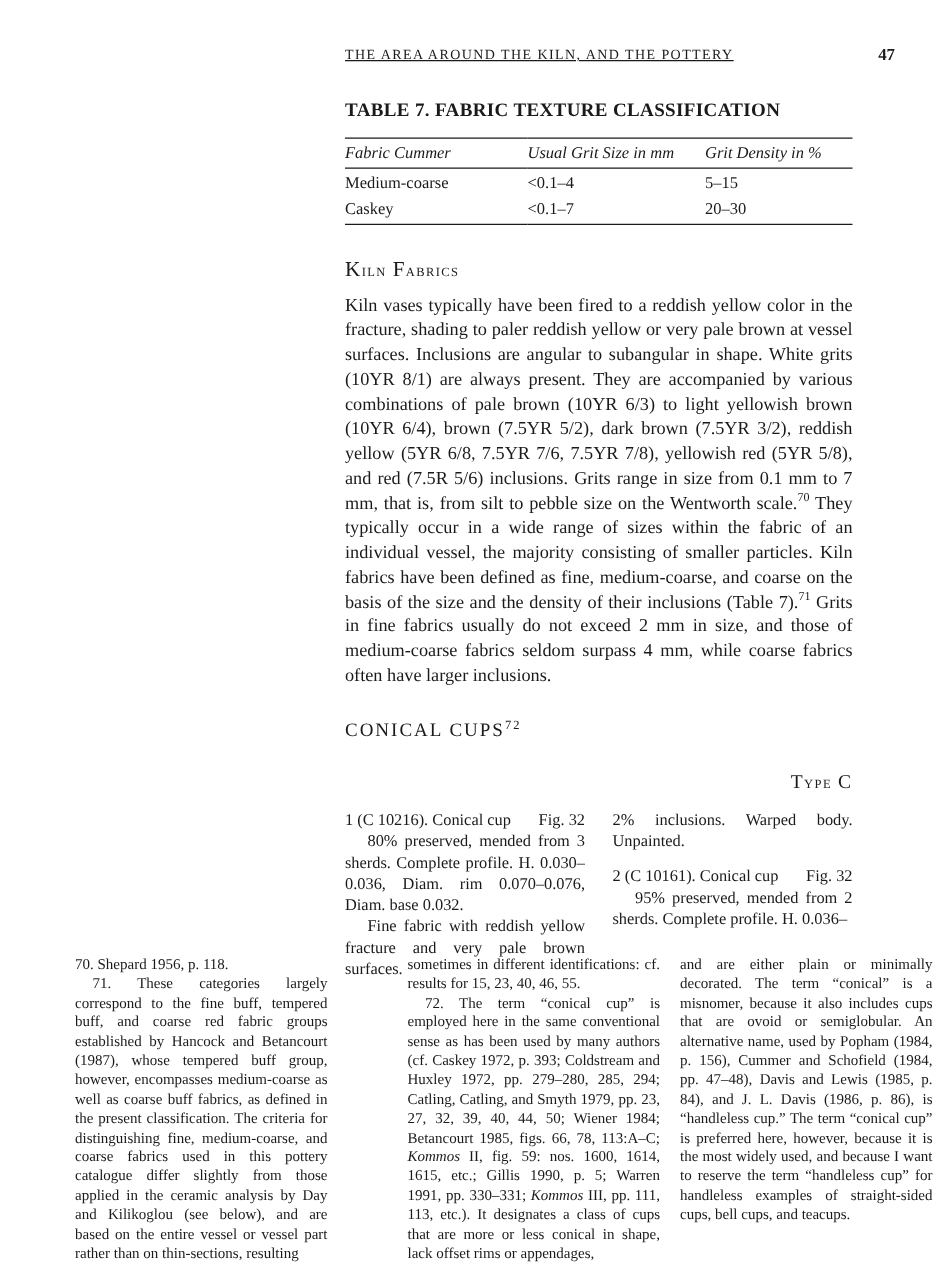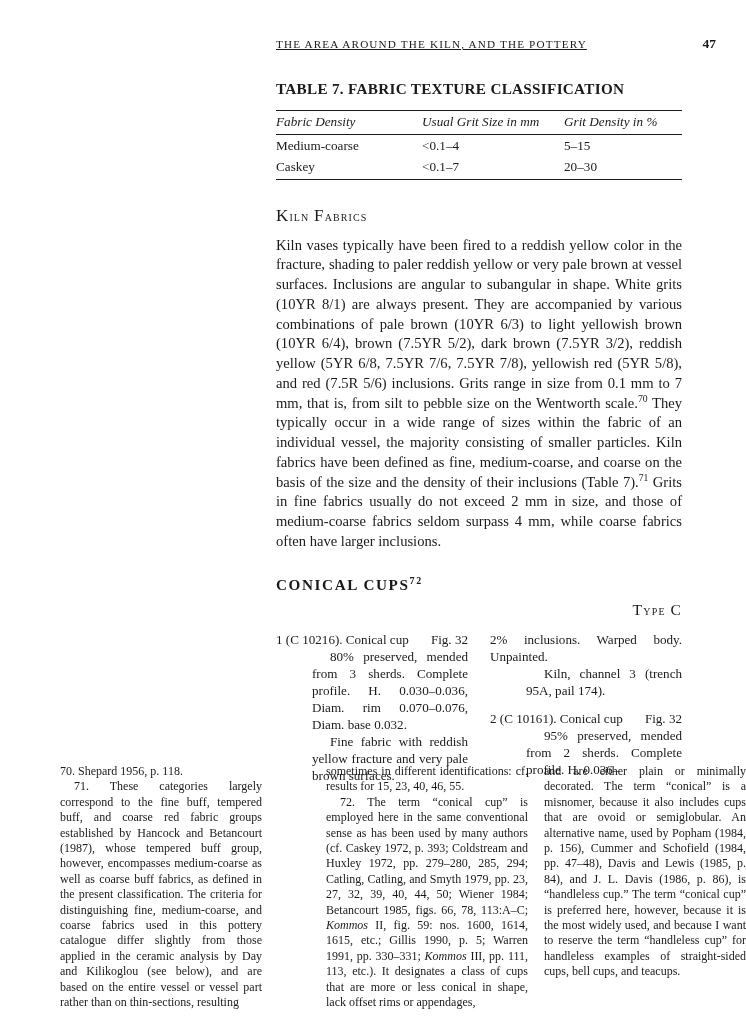--- a/index.html
+++ b/index.html
@@ -99,22 +99,22 @@
     line-height: 1.355;
     margin: 0;
     text-align: justify;
     text-justify: inter-word;
     hyphens: manual;
   }
 
   h2.conical {
     font-size: 15.2px;
     letter-spacing: 1.6px;
-    font-weight: bold;
-    margin: 24px 0 7px 0;
+    font-weight: normal;
+    margin: 24px 0 23px 0;
   }
   h3.type {
     font-size: 13.8px;
     font-variant: small-caps;
     letter-spacing: 1.2px;
     font-weight: normal;
     margin: 0 0 12px 0;
     text-align: right;
   }
   h3.type .cap { font-size: 15.6px; }
@@ -127,21 +127,21 @@
     width: 406px;
   }
   .entry-col {
     width: 192px;
     font-size: 13.1px;
     line-height: 1.3;
   }
   .entry-col.left { position: absolute; left: 0; top: 0; }
   .entry-col.right { position: absolute; left: 214px; top: 0; }
   .entry-col p { margin: 0; text-align: justify; }
-  .entry-col p.indent { text-indent: 18px; margin-left: 36px; }
+  .entry-col p.indent { text-indent: 18px; }
   .entry-head { position: relative; }
   .fig-ref { float: right; }
 
   
   .notes {
     position: absolute;
     left: 30px;
     top: 764px;
     width: 686px;
   }
@@ -168,21 +168,21 @@
   <div class="running-head">The Area around the Kiln, and the Pottery</div>
   <div class="folio">47</div>
 
   <div class="main-col">
 
     <div class="table-title">TABLE 7. FABRIC TEXTURE CLASSIFICATION</div>
 
     <table class="fabric">
       <thead>
         <tr>
-          <th class="col-a">Fabric Density</th>
+          <th class="col-a">Fabric Cummer</th>
           <th class="col-b">Usual Grit Size in mm</th>
           <th class="col-c">Grit Density in %</th>
         </tr>
       </thead>
       <tbody>
         <tr>
           <td class="col-a">Medium-coarse</td>
           <td class="col-b">&lt;0.1–4</td>
           <td class="col-c">5–15</td>
         </tr>
@@ -203,21 +203,20 @@
     <h3 class="type"><span class="cap">T</span><span>ype </span><span class="cap">C</span></h3>
 
     <div class="entries" style="height:130px;">
       <div class="entry-col left">
         <p class="entry-head"><span class="fig-ref">Fig. 32</span><span>1 (C 10216). Conical cup</span></p>
         <p class="indent">80% preserved, mended from 3 sherds. Complete profile. H. 0.030–0.036, Diam. rim 0.070–0.076, Diam. base 0.032.</p>
         <p class="indent">Fine fabric with reddish yellow fracture and very pale brown surfaces.</p>
       </div>
       <div class="entry-col right">
         <p>2% inclusions. Warped body. Unpainted.</p>
-        <p class="indent">Kiln, channel 3 (trench 95A, pail 174).</p>
         <p class="entry-head" style="margin-top:11px;"><span class="fig-ref">Fig. 32</span><span>2 (C 10161). Conical cup</span></p>
         <p class="indent">95% preserved, mended from 2 sherds. Complete profile. H. 0.036–</p>
       </div>
     </div>
 
   </div>
 
   <div class="notes">
     <div class="note-col c1">
       <p>70. Shepard 1956, p. 118.</p>

